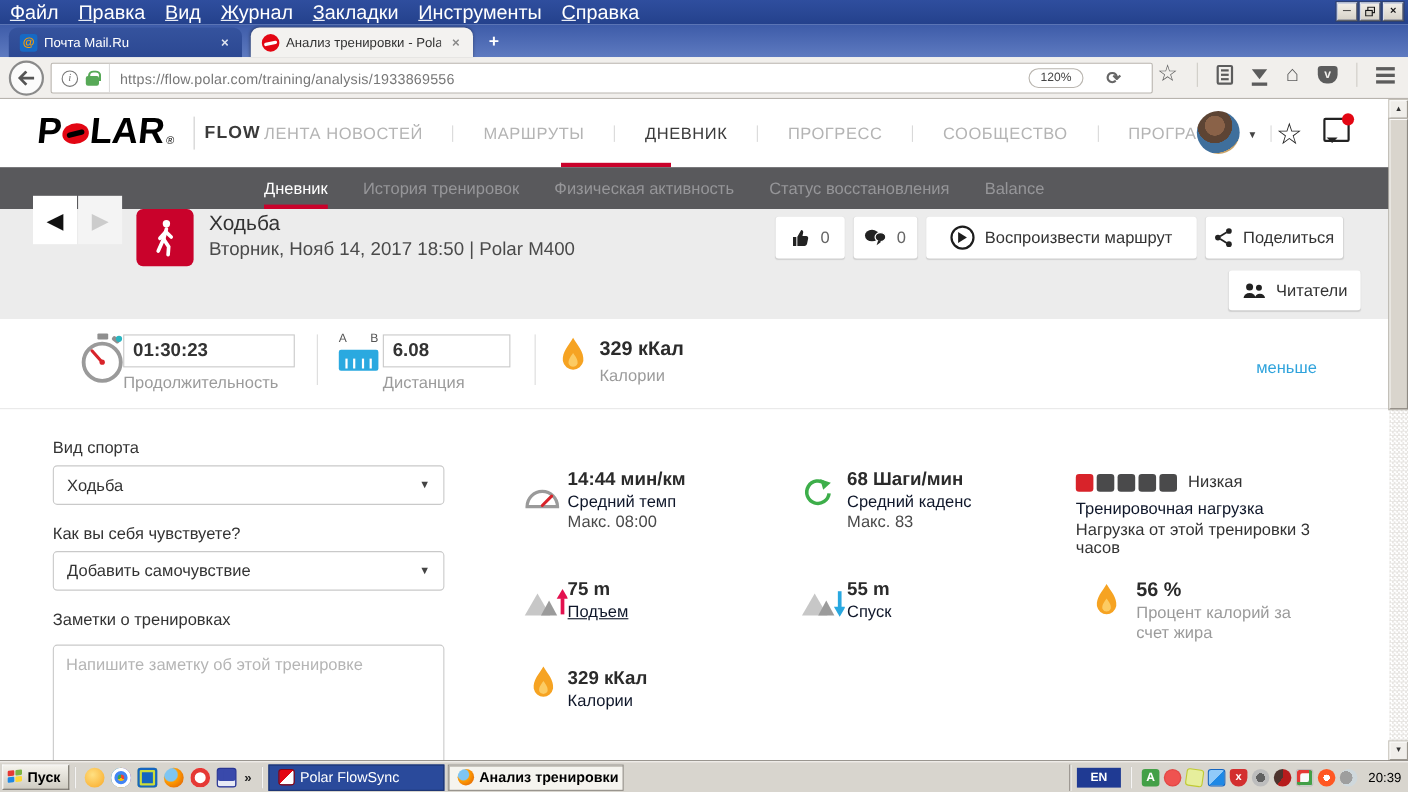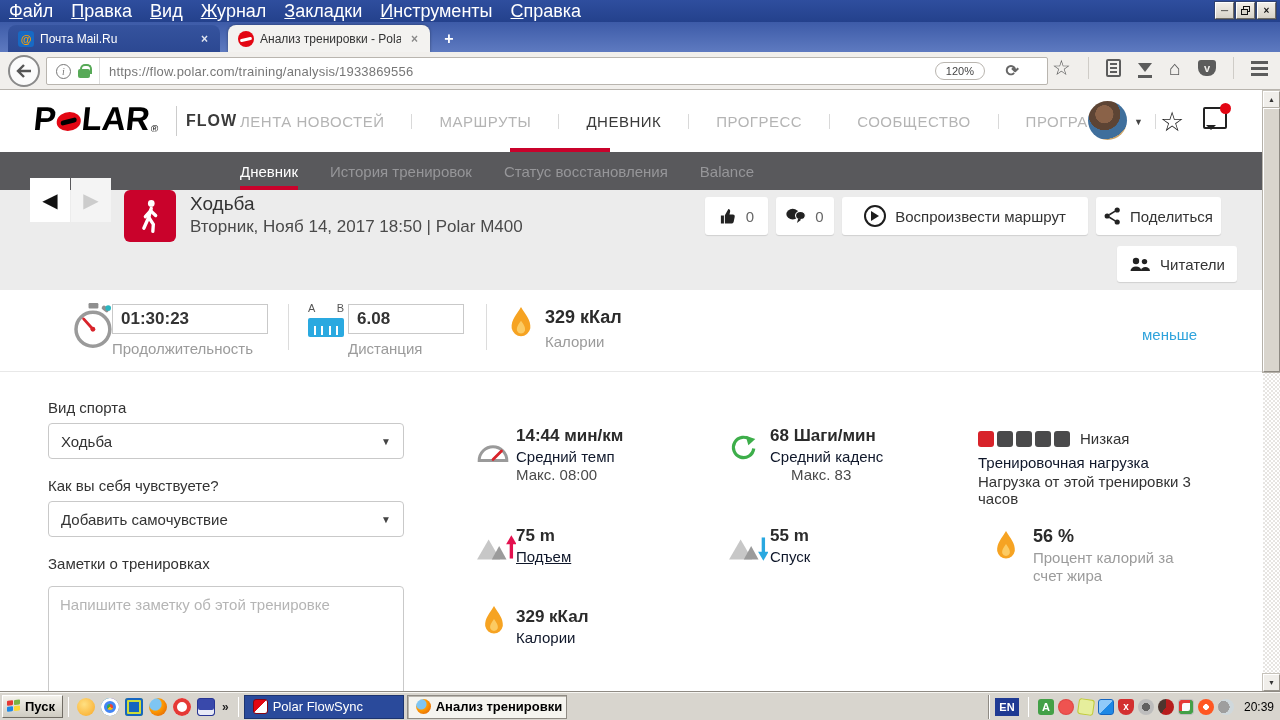--- a/index.html
+++ b/index.html
@@ -134,21 +134,21 @@
   .tb-vsep { width:1px; height:20px; background:#8f8b84; border-right:1px solid #fff; margin:0 5px; }
   .ql-icon { width:18px; height:18px; margin:0 3px; border-radius:3px; }
   .chev { font-size:12px; font-weight:bold; color:#222; margin:0 4px; }
   .task { height:24px; display:flex; align-items:center; gap:5px; padding:0 8px; font-size:13px; margin-right:3px; width:160px; white-space:nowrap; overflow:hidden; }
   .task-active-blue { background:#2a4a9b; color:#fff; border:1px solid #1c3470; }
   .task-pressed { background:#f5f4ef; color:#000; font-weight:bold; border:1px solid #8f8b84; box-shadow:inset 1px 1px 0 #bab6ae; }
   .task-ico { width:15px; height:15px; border-radius:3px; flex:0 0 auto; }
   .ico-flowsync { background:linear-gradient(135deg,#e30613 0 50%, #fff 50% 100%); border:1px solid #8a0310; }
   .ico-firefox { border-radius:50%; background:radial-gradient(circle at 35% 35%, #7ec5f2 0 34%, #ff9b00 42%, #d9570c 100%); }
   .tray { margin-left:auto; height:24px; display:flex; align-items:center; border-left:1px solid #8f8b84; box-shadow:inset 1px 0 0 #fff; padding:0 6px; gap:4px; }
-  .lang-box { width:24px; height:18px; background:#1f3a93; color:#fff; font-size:11px; font-weight:bold; display:flex; align-items:center; justify-content:center; }
+  .lang-box { width:40px; height:18px; background:#1f3a93; color:#fff; font-size:11px; font-weight:bold; display:flex; align-items:center; justify-content:center; }
   .tray-ico { width:16px; height:16px; border-radius:3px; }
   .clock { font-size:12px; color:#000; margin-left:6px; }
 
   svg { display:block; }
 </style>
 </head>
 <body>
 
 <div class="titlebar">
   <span class="menu-item">Файл</span>
@@ -243,20 +243,21 @@
     <div class="nav-red-underline"></div>
     <div class="avatar"></div>
     <div class="avatar-caret">▼</div>
     <div class="nav-star">☆</div>
     <div class="nav-notif"></div>
   </div>
 
   <div class="subnav">
     <span class="subnav-item active">Дневник</span>
     <span class="subnav-item">История тренировок</span>
+    <span class="subnav-item">Физическая активность</span>
     <span class="subnav-item">Статус восстановления</span>
     <span class="subnav-item">Balance</span>
   </div>
 
   <div class="train-header">
     <div class="nav-arrow" style="left:30px; color:#111;">◀</div>
     <div class="nav-arrow" style="left:71px; color:#ccc; background:#f4f4f4;">▶</div>
     <div class="sport-badge">
       <svg width="34" height="36" viewBox="0 0 26 28">
           <g stroke="#fff" stroke-width="2.6" stroke-linecap="round" fill="none">
@@ -391,21 +392,21 @@
   </svg>
   <div class="stat-val" style="left:516px; top:517px;">329 кКал</div>
   <div class="stat-lbl" style="left:516px; top:539px;">Калории</div>
 
   <svg class="abs" style="left:728px; top:343px;" width="30" height="30" viewBox="0 0 28 28">
     <path d="M21 6.5 A9.5 9.5 0 1 0 24 14.5" fill="none" stroke="#3dae4a" stroke-width="3"></path>
     <polygon points="16.5,2.5 25.5,5.5 19,11.5" fill="#3dae4a"></polygon>
   </svg>
   <div class="stat-val" style="left:770px; top:336px;">68 Шаги/мин</div>
   <div class="stat-lbl" style="left:770px; top:358px;">Средний каденс</div>
-  <div class="stat-max" style="left:770px; top:376px;margin-left:21px;">Макс. 83</div>
+  <div class="stat-max" style="left:770px; top:376px;">Макс. 83</div>
 
   <svg class="abs" style="left:728px; top:444px;" width="40" height="28" viewBox="0 0 38 26">
     <polygon points="1,24 12,5 23,24" fill="#c7c7c7"></polygon>
     <polygon points="15,24 22,11 29,24" fill="#9b9b9b"></polygon>
     <rect x="32" y="3" width="3.2" height="14" fill="#29a8e0"></rect>
     <polygon points="33.6,25 28.6,16.5 38.6,16.5" fill="#29a8e0"></polygon>
   </svg>
   <div class="stat-val" style="left:770px; top:436px;">55 m</div>
   <div class="stat-lbl" style="left:770px; top:458px;">Спуск</div>
 

